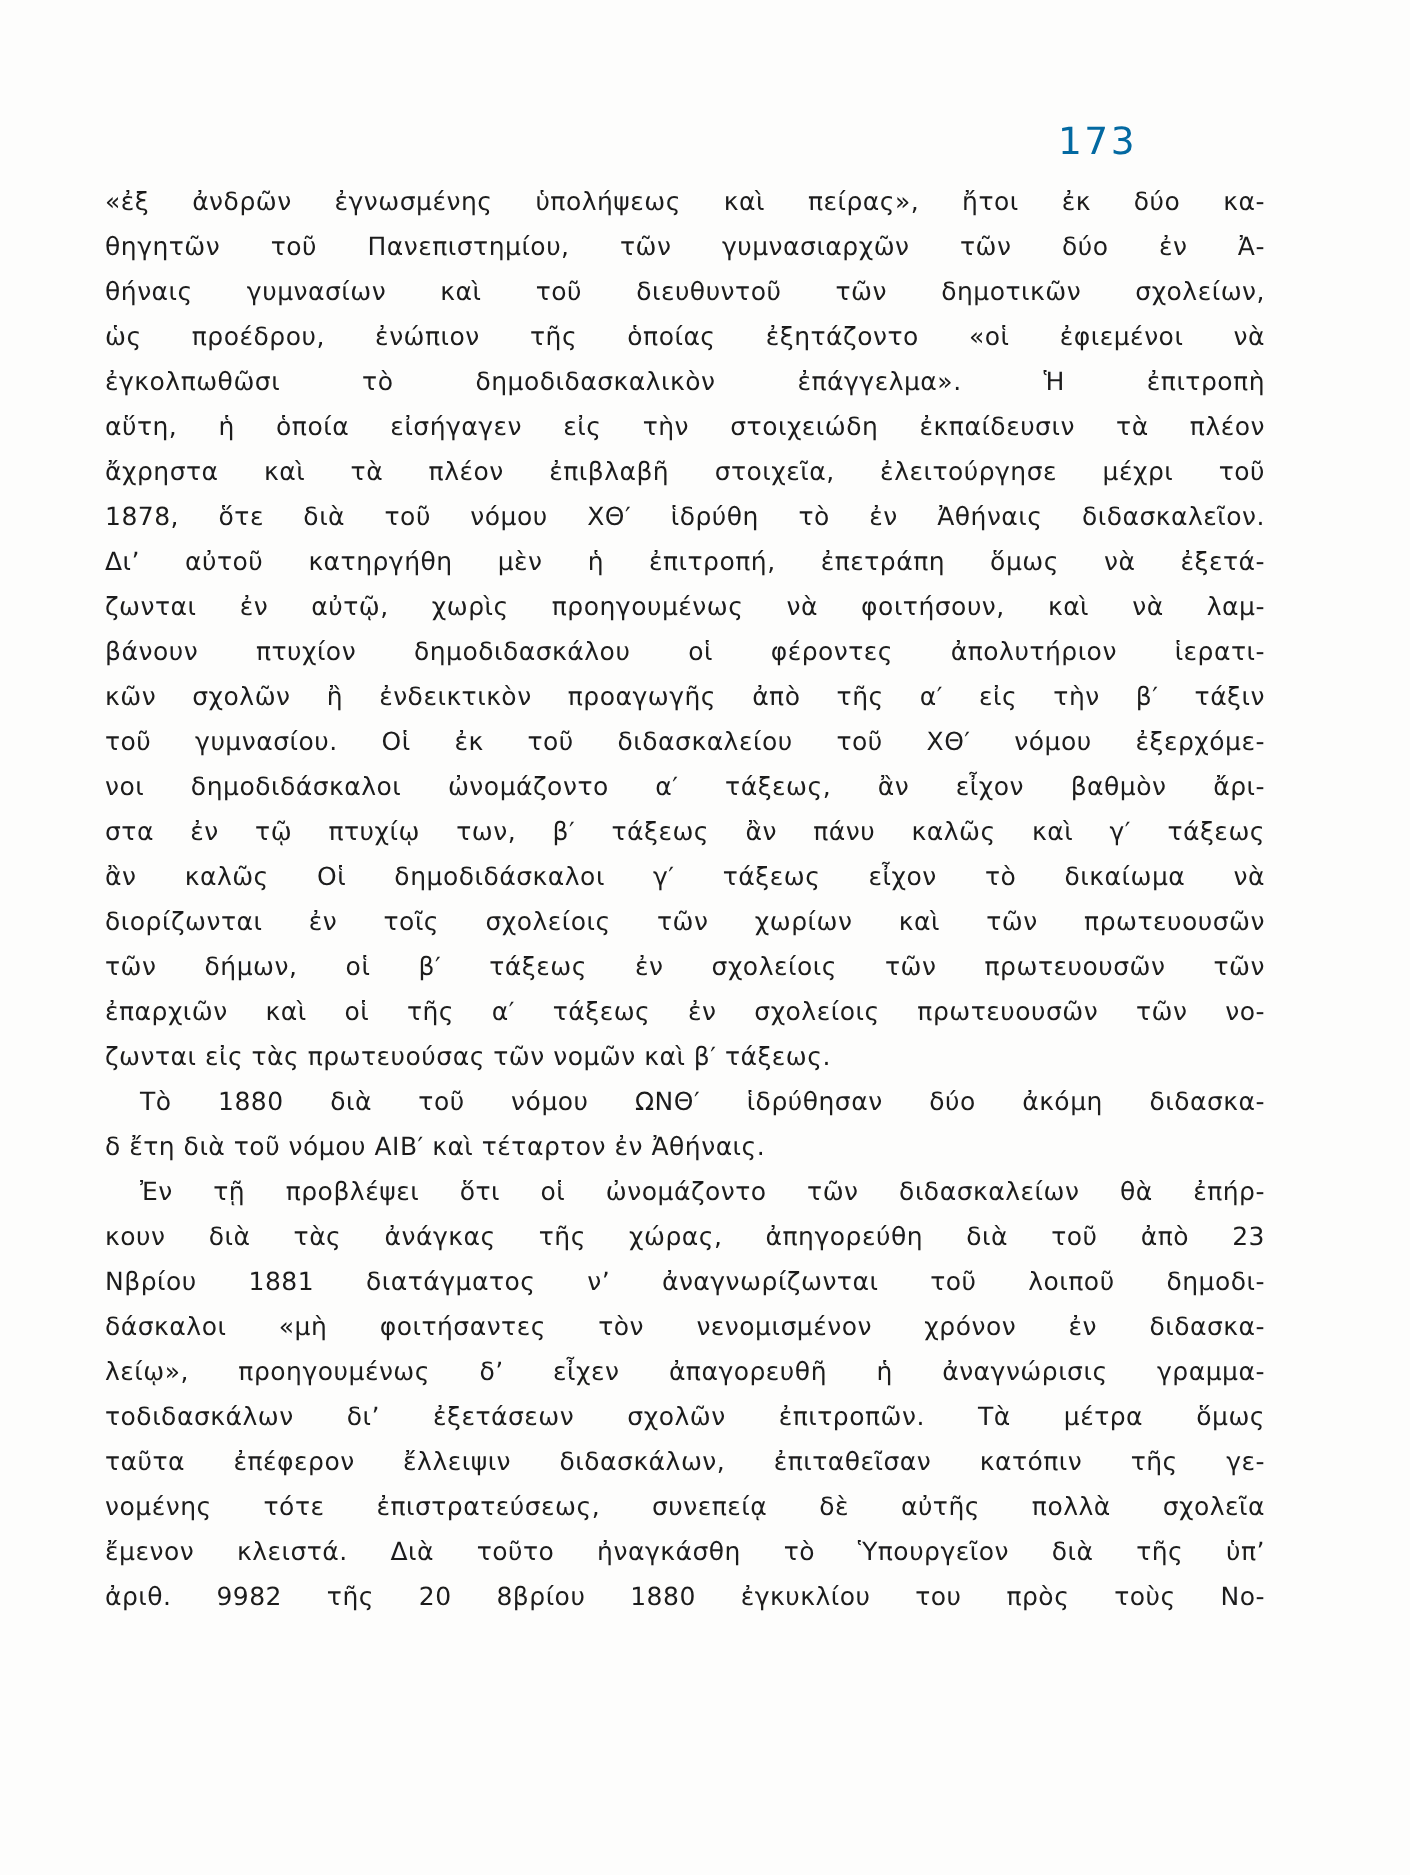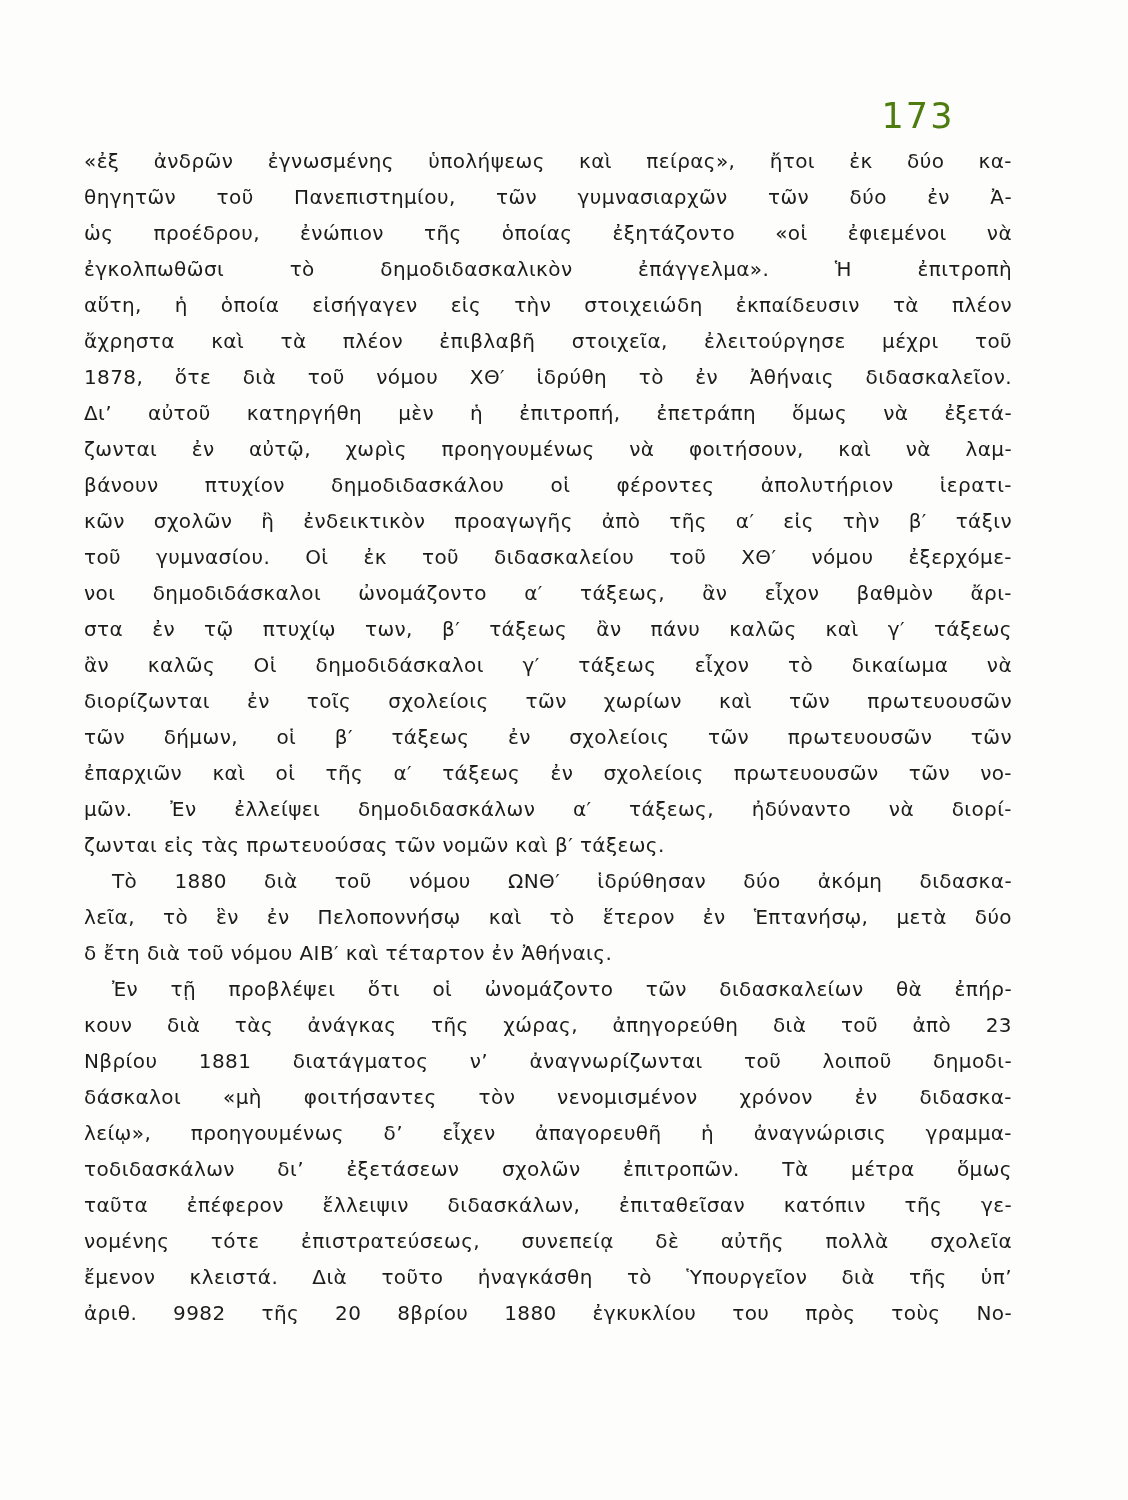--- a/index.html
+++ b/index.html
@@ -12,26 +12,26 @@
     width: 1128px;
     height: 1500px;
     background: #fdfdfc;
     color: #1a1a1a;
     font-family: "DejaVu Sans", sans-serif;
     overflow: hidden;
   }
   .page-number {
     position: absolute;
     top: 96px;
-    left: 868px;
+    left: 828px;
     width: 100px;
     text-align: center;
-    font-size: 35px;
+    font-size: 30px;
     letter-spacing: 2px;
-    color: #4d7c0f;
+    color: #0369a1;
   }
   .text-block {
     position: absolute;
     top: 143px;
     left: 84px;
     width: 928px;
     font-size: 20px;
     line-height: 36px;
     letter-spacing: 0.4px;
     color: #1c1c1c;
@@ -58,43 +58,42 @@
 
 <div class="scan-page">
 
   <div class="page-number">173</div>
 
   <div class="text-block">
 
     <div class="paragraph">
       <div class="line">«ἐξ ἀνδρῶν ἐγνωσμένης ὑπολήψεως καὶ πείρας», ἤτοι ἐκ δύο κα-</div>
       <div class="line">θηγητῶν τοῦ Πανεπιστημίου, τῶν γυμνασιαρχῶν τῶν δύο ἐν Ἀ-</div>
+      <div class="line">θήναις γυμνασίων καὶ τοῦ διευθυντοῦ τῶν δημοτικῶν σχολείων,</div>
       <div class="line">ὡς προέδρου, ἐνώπιον τῆς ὁποίας ἐξητάζοντο «οἱ ἐφιεμένοι νὰ</div>
       <div class="line">ἐγκολπωθῶσι τὸ δημοδιδασκαλικὸν ἐπάγγελμα». Ἡ ἐπιτροπὴ</div>
       <div class="line">αὕτη, ἡ ὁποία εἰσήγαγεν εἰς τὴν στοιχειώδη ἐκπαίδευσιν τὰ πλέον</div>
       <div class="line">ἄχρηστα καὶ τὰ πλέον ἐπιβλαβῆ στοιχεῖα, ἐλειτούργησε μέχρι τοῦ</div>
       <div class="line">1878, ὅτε διὰ τοῦ νόμου ΧΘ′ ἱδρύθη τὸ ἐν Ἀθήναις διδασκαλεῖον.</div>
       <div class="line">Δι’ αὐτοῦ κατηργήθη μὲν ἡ ἐπιτροπή, ἐπετράπη ὅμως νὰ ἐξετά-</div>
       <div class="line">ζωνται ἐν αὐτῷ, χωρὶς προηγουμένως νὰ φοιτήσουν, καὶ νὰ λαμ-</div>
       <div class="line">βάνουν πτυχίον δημοδιδασκάλου οἱ φέροντες ἀπολυτήριον ἱερατι-</div>
       <div class="line">κῶν σχολῶν ἢ ἐνδεικτικὸν προαγωγῆς ἀπὸ τῆς α′ εἰς τὴν β′ τάξιν</div>
       <div class="line">τοῦ γυμνασίου. Οἱ ἐκ τοῦ διδασκαλείου τοῦ ΧΘ′ νόμου ἐξερχόμε-</div>
       <div class="line">νοι δημοδιδάσκαλοι ὠνομάζοντο α′ τάξεως, ἂν εἶχον βαθμὸν ἄρι-</div>
       <div class="line">στα ἐν τῷ πτυχίῳ των, β′ τάξεως ἂν πάνυ καλῶς καὶ γ′ τάξεως</div>
       <div class="line">ἂν καλῶς Οἱ δημοδιδάσκαλοι γ′ τάξεως εἶχον τὸ δικαίωμα νὰ</div>
       <div class="line">διορίζωνται ἐν τοῖς σχολείοις τῶν χωρίων καὶ τῶν πρωτευουσῶν</div>
       <div class="line">τῶν δήμων, οἱ β′ τάξεως ἐν σχολείοις τῶν πρωτευουσῶν τῶν</div>
       <div class="line">ἐπαρχιῶν καὶ οἱ τῆς α′ τάξεως ἐν σχολείοις πρωτευουσῶν τῶν νο-</div>
-      <div class="line">μῶν. Ἐν ἐλλείψει δημοδιδασκάλων α′ τάξεως, ἠδύναντο νὰ διορί-</div>
       <div class="line endline">ζωνται εἰς τὰς πρωτευούσας τῶν νομῶν καὶ β′ τάξεως.</div>
     </div>
 
     <div class="paragraph">
       <div class="line indent">Τὸ 1880 διὰ τοῦ νόμου ΩΝΘ′ ἱδρύθησαν δύο ἀκόμη διδασκα-</div>
-      <div class="line">λεῖα, τὸ ἓν ἐν Πελοποννήσῳ καὶ τὸ ἕτερον ἐν Ἑπτανήσῳ, μετὰ δύο</div>
       <div class="line endline">δ ἔτη διὰ τοῦ νόμου ΑΙΒ′ καὶ τέταρτον ἐν Ἀθήναις.</div>
     </div>
 
     <div class="paragraph">
       <div class="line indent">Ἐν τῇ προβλέψει ὅτι οἱ ὠνομάζοντο τῶν διδασκαλείων θὰ ἐπήρ-</div>
       <div class="line">κουν διὰ τὰς ἀνάγκας τῆς χώρας, ἀπηγορεύθη διὰ τοῦ ἀπὸ 23</div>
       <div class="line">Νβρίου 1881 διατάγματος ν’ ἀναγνωρίζωνται τοῦ λοιποῦ δημοδι-</div>
       <div class="line">δάσκαλοι «μὴ φοιτήσαντες τὸν νενομισμένον χρόνον ἐν διδασκα-</div>
       <div class="line">λείῳ», προηγουμένως δ’ εἶχεν ἀπαγορευθῆ ἡ ἀναγνώρισις γραμμα-</div>
       <div class="line">τοδιδασκάλων δι’ ἐξετάσεων σχολῶν ἐπιτροπῶν. Τὰ μέτρα ὅμως</div>

